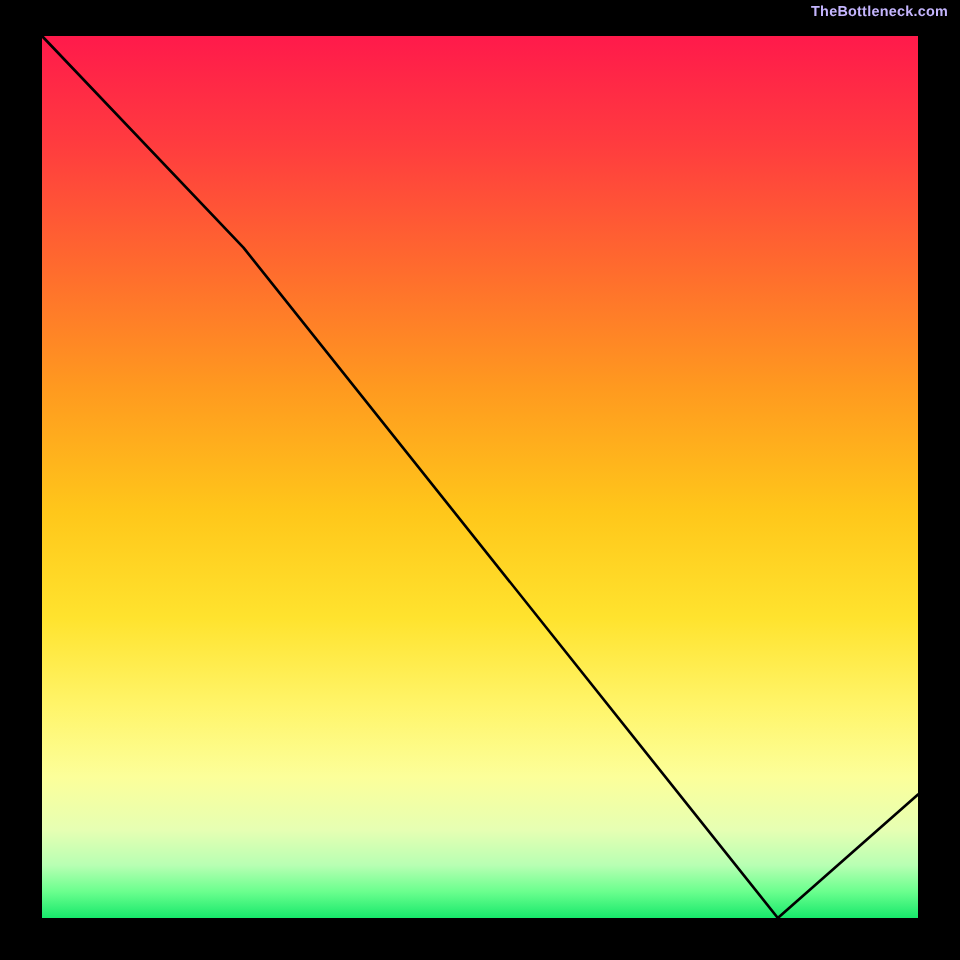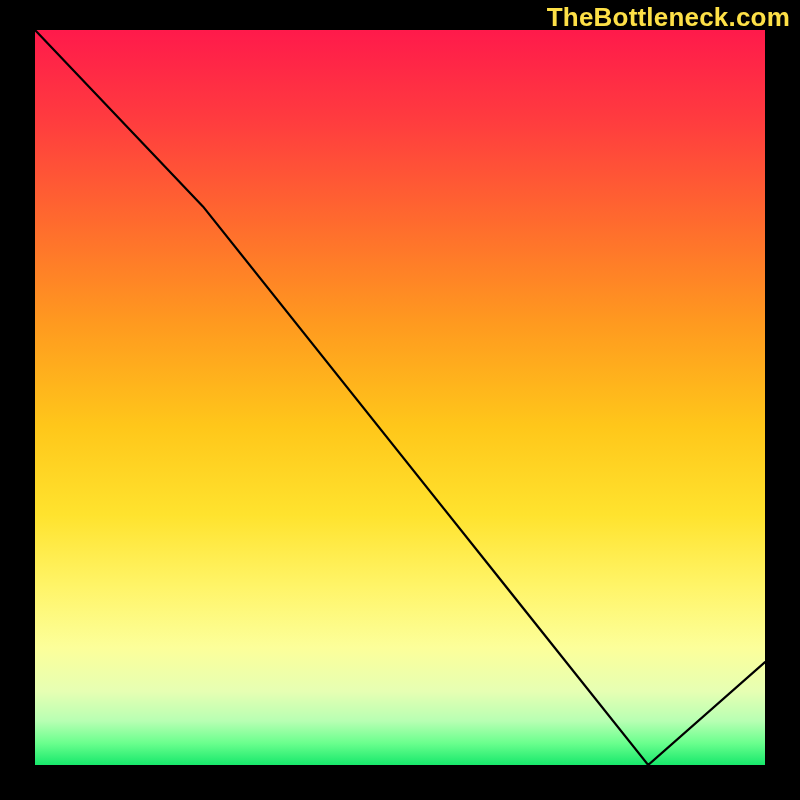--- a/index.html
+++ b/index.html
@@ -14,22 +14,22 @@
   .frame {
     position: relative;
     width: 800px;
     height: 800px;
     background: #000;
   }
   .watermark {
     position: absolute;
     top: 2px;
     right: 10px;
-    color: #fde047;
-    font-size: 26px;
+    color: #c4b5fd;
+    font-size: 12px;
     font-weight: 600;
     letter-spacing: 0.2px;
     user-select: none;
   }
   .plot {
     position: absolute;
     left: 35px;
     top: 30px;
     width: 730px;
     height: 735px;

